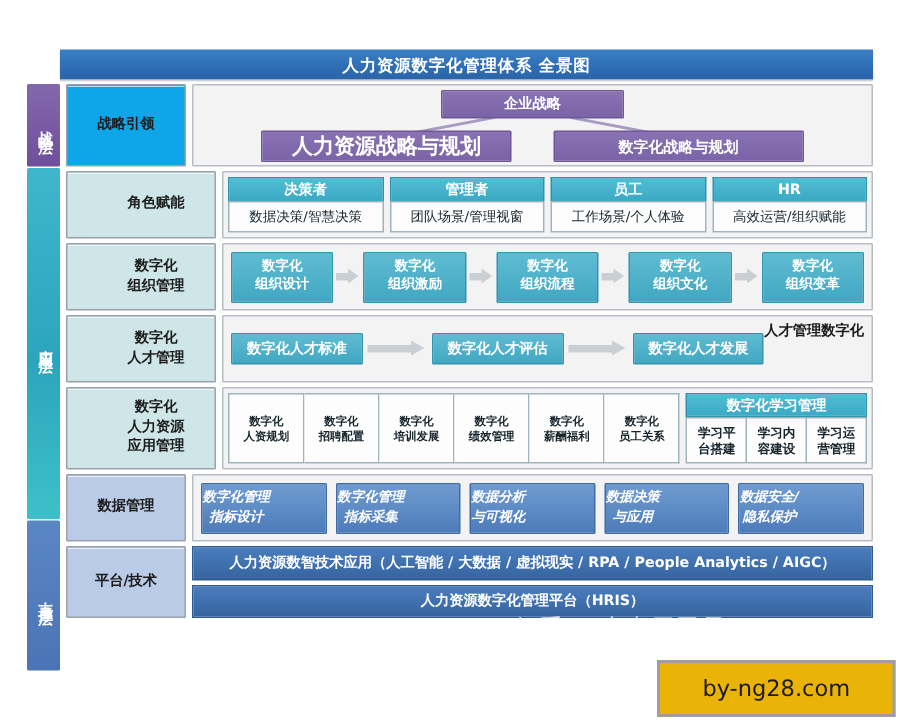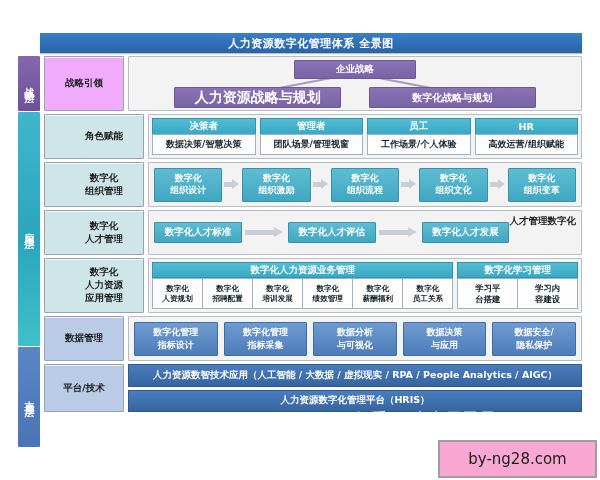--- a/index.html
+++ b/index.html
@@ -42,21 +42,21 @@
   .row.r-app{height:55px;}
   .row.r-data{height:45px;border-radius:12px;}
   .row.r-plat{height:48px;}
   .rowlabel{
     width:78px;flex-shrink:0;margin-right:4px;
     display:flex;align-items:center;justify-content:center;
     text-align:center;font-size:9.5px;font-weight:bold;color:#1c1c1c;
     line-height:1.35;border:1px solid #9aa2ab;border-radius:1px;
     box-shadow:inset 0 1px 0 rgba(255,255,255,.7);
   }
-  .rowlabel.lv-s{background:#f0abfc;}
+  .rowlabel.lv-s{background:#0ea5e9;}
   .rowlabel.lv-a{background:#cfe6e8;padding-left:20px;}
   .rowlabel.lv-d{background:#b9cbe6;}
   .rowbody{
     flex:1;border:1px solid #b7bdc4;border-radius:1px;
     background:#f3f3f3;position:relative;
   }
   
   .strat{position:relative;width:100%;height:100%;}
   .pbox{
     position:absolute;background:linear-gradient(180deg,#8a73b4,#7a63a6);
@@ -72,21 +72,21 @@
   .roles{display:flex;height:100%;padding:3px;box-sizing:border-box;gap:4px;}
   .role{flex:1;display:flex;flex-direction:column;}
   .role-h{
     background:linear-gradient(180deg,#54bcd4,#3aa9c4);color:#fff;
     font-size:9.5px;font-weight:bold;height:15px;
     display:flex;align-items:center;justify-content:center;
     border:1px solid #2f95ad;border-bottom:none;
   }
   .role-b{
     flex:1;background:#fdfdfd;border:1px solid #9fb3bd;
-    font-size:9px;font-weight:bold;color:#16242c;
+    font-size:9px;font-weight:normal;color:#16242c;
     display:flex;align-items:center;justify-content:center;
   }
   
   .flow{display:flex;align-items:center;height:100%;padding:4px 5px;box-sizing:border-box;}
   .fbox{
     flex:1;height:32px;background:linear-gradient(180deg,#5fbcd2,#41a7c2);
     color:#fff;font-size:9px;font-weight:bold;line-height:1.3;
     display:flex;align-items:center;justify-content:center;text-align:center;
     border:1px solid #3494ae;border-radius:1px;
   }
@@ -138,41 +138,41 @@
     font-size:7.6px;font-weight:bold;color:#16242c;line-height:1.3;
     display:flex;align-items:center;justify-content:center;text-align:center;
   }
   .cell:first-child{border-left:1px solid #9fb3bd;}
   .grp.learn .cell{font-size:8.4px;}
   
   .data{display:flex;align-items:center;height:100%;padding:4px 5px;box-sizing:border-box;gap:6px;}
   .dbox{
     flex:1;height:32px;background:linear-gradient(180deg,#6f9bd0,#4d7cba);
     color:#fff;font-size:9px;font-weight:bold;line-height:1.35;
-    display:flex;align-items:center;justify-content:center;text-align:center;
-    border:1px solid #3f6ba6;border-radius:1px;
+    display:flex;align-items:center;text-align:center;
+    border:1px solid #3f6ba6;border-radius:1px;font-style:italic;
   }
   
   .plat{display:flex;flex-direction:column;height:100%;gap:3px;}
   .pbar{
     flex:1;background:linear-gradient(180deg,#4a7dbe,#36649f);
     color:#fff;font-size:9.5px;font-weight:bold;
     display:flex;align-items:center;justify-content:center;
     border:1px solid #2f5a92;
   }
   .row.r-plat .rowbody{border:none;background:transparent;}
   
   .wm-zhihu{
-    position:absolute;left:355px;top:409px;
+    position:absolute;left:343px;top:409px;
     font-size:16px;color:rgba(255,255,255,.78);
     letter-spacing:1px;white-space:nowrap;pointer-events:none;
   }
   .wm-site{
     position:absolute;left:438px;top:440px;width:155px;height:34px;
-    background:#f9a8d4;border:2px solid #9e9e9e;
+    background:#eab308;border:2px solid #9e9e9e;
     color:#1a1a1a;font-size:15px;
     display:flex;align-items:center;justify-content:center;
   }
 </style>
 </head>
 <body>
 
 <div class="chart">
 
   <div class="title-bar">人力资源数字化管理体系 全景图</div>
@@ -275,21 +275,20 @@
         </div>
       </div>
 
       <div class="row r-app">
         <div class="rowlabel lv-a">
           <span><span>数字化</span><br><span>人力资源</span><br><span>应用管理</span></span>
         </div>
         <div class="rowbody">
           <div class="app">
             <div class="grp biz">
-              <div class="grp-h">数字化人力资源业务管理</div>
               <div class="grp-b">
                 <div class="cell">
                     <span><span>数字化</span><br><span>人资规划</span></span>
                   </div>
                 <div class="cell">
                     <span><span>数字化</span><br><span>招聘配置</span></span>
                   </div>
                 <div class="cell">
                     <span><span>数字化</span><br><span>培训发展</span></span>
                   </div>
@@ -306,20 +305,23 @@
             </div>
             <div class="grp learn">
               <div class="grp-h">数字化学习管理</div>
               <div class="grp-b">
                 <div class="cell">
                     <span><span>学习平</span><br><span>台搭建</span></span>
                   </div>
                 <div class="cell">
                     <span><span>学习内</span><br><span>容建设</span></span>
                   </div>
+                <div class="cell">
+                    <span><span>学习运</span><br><span>营管理</span></span>
+                  </div>
               </div>
             </div>
           </div>
         </div>
       </div>
 
       <div class="row r-data">
         <div class="rowlabel lv-d">数据管理</div>
         <div class="rowbody">
           <div class="data">

